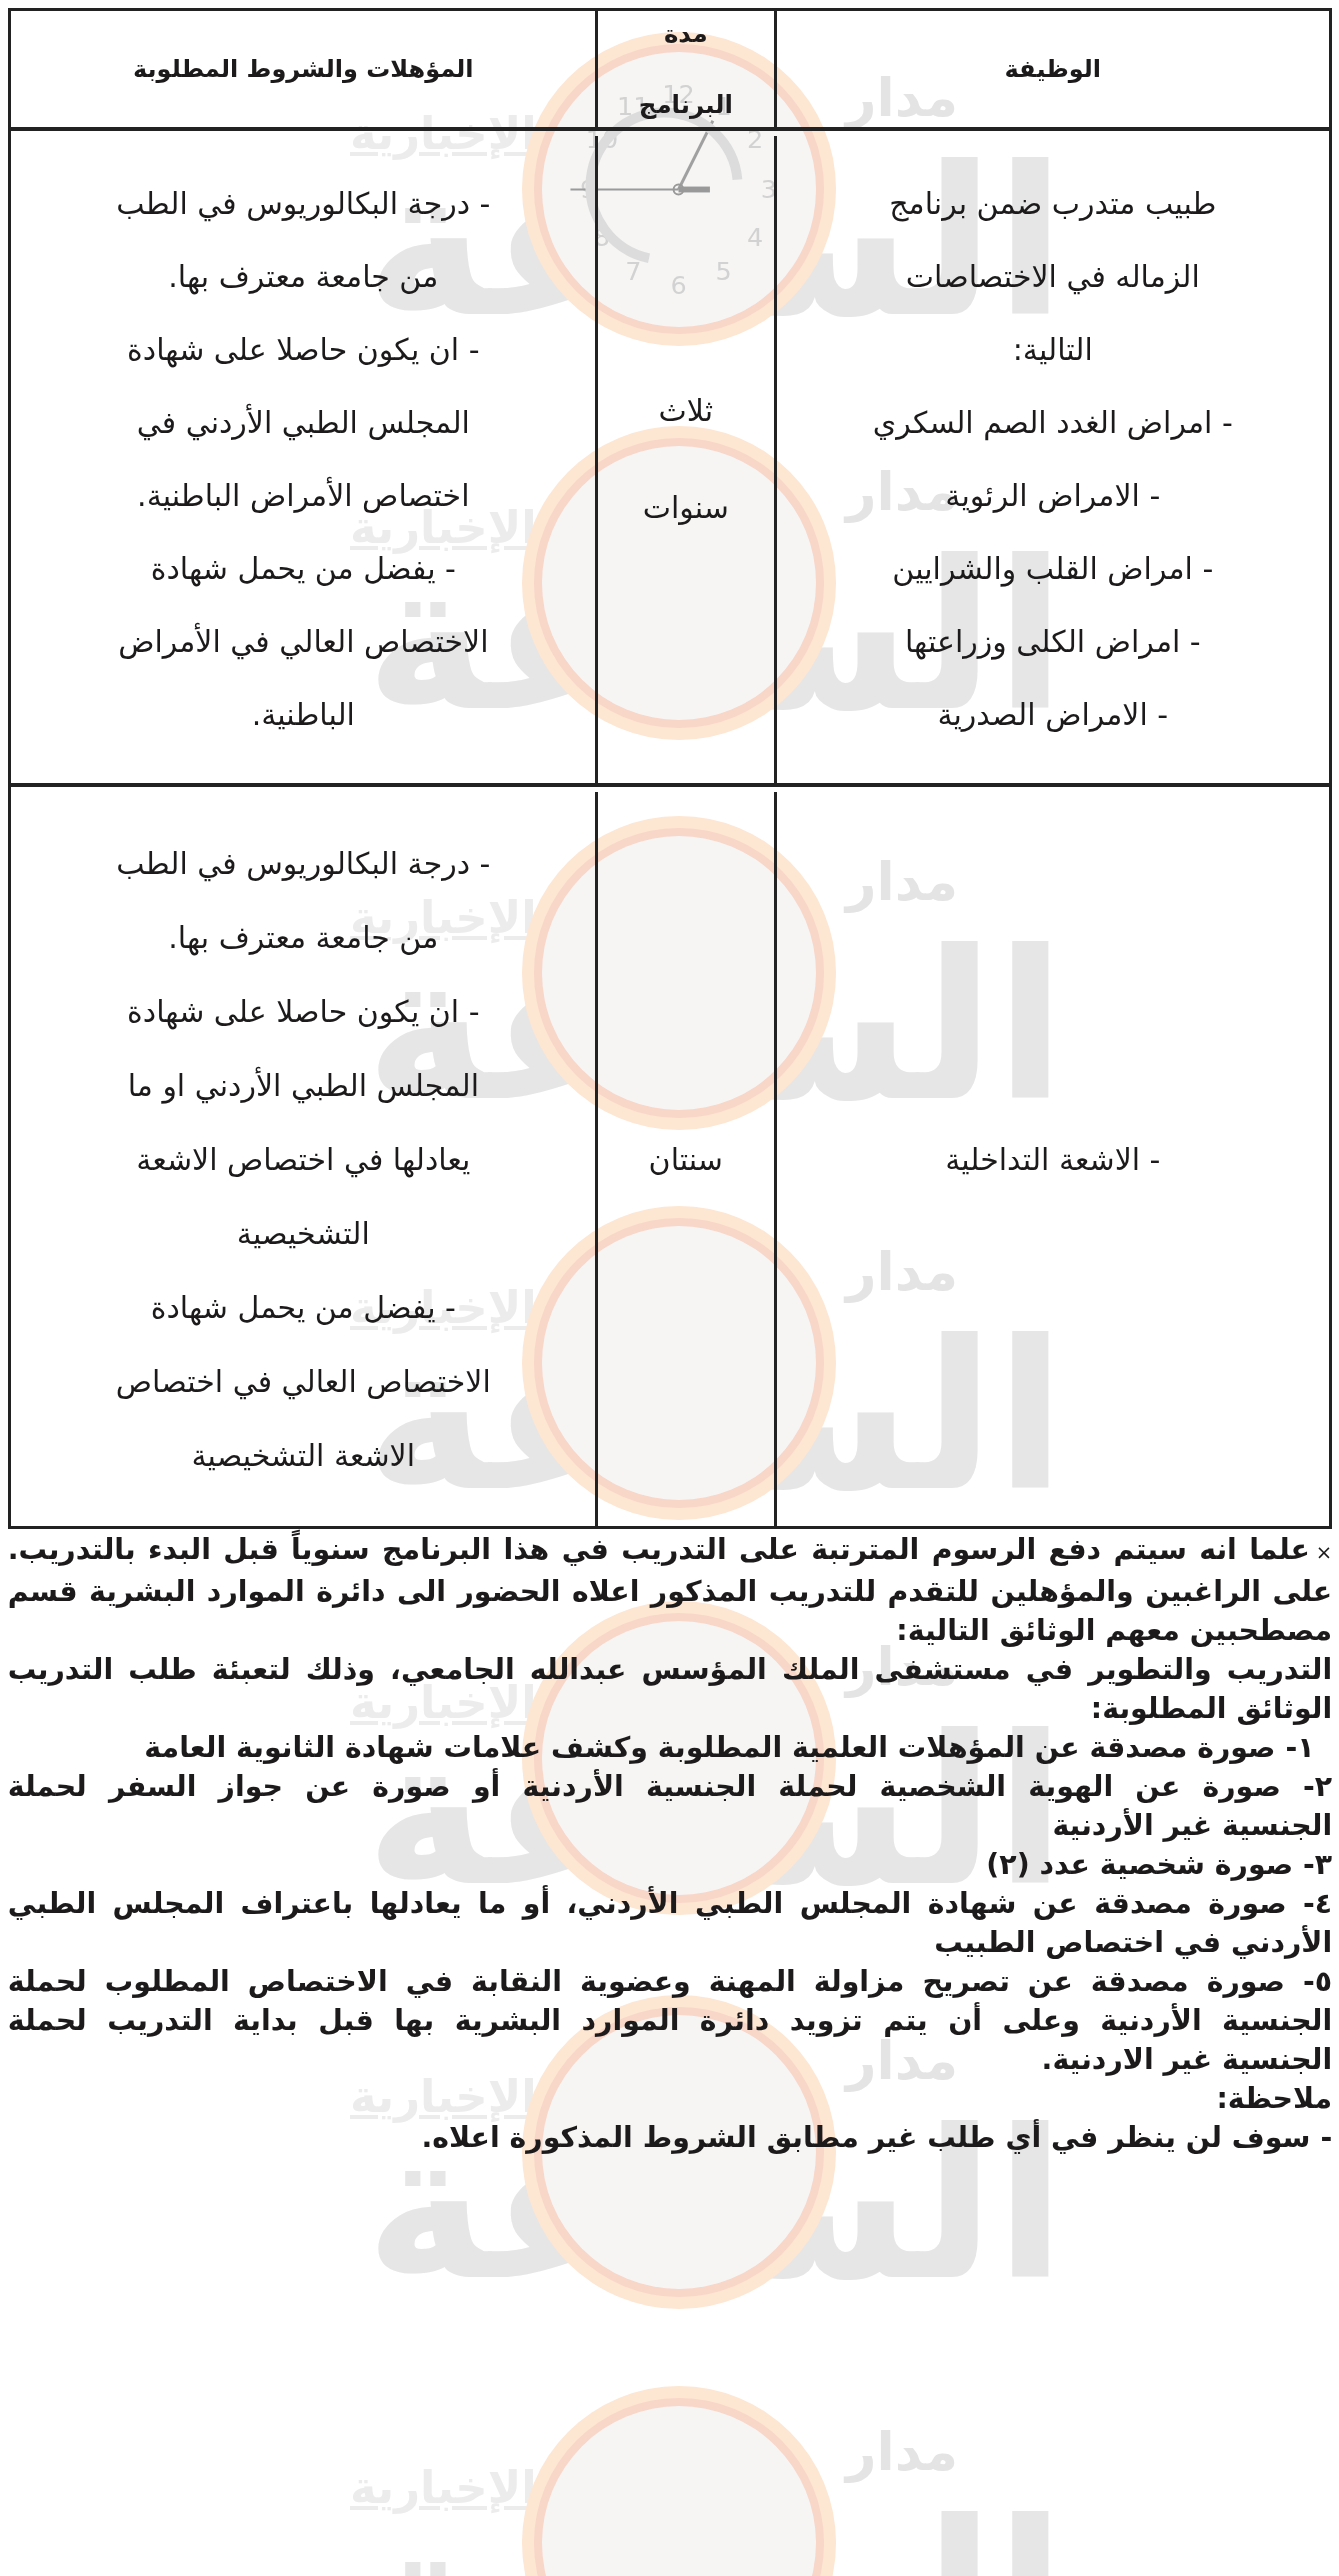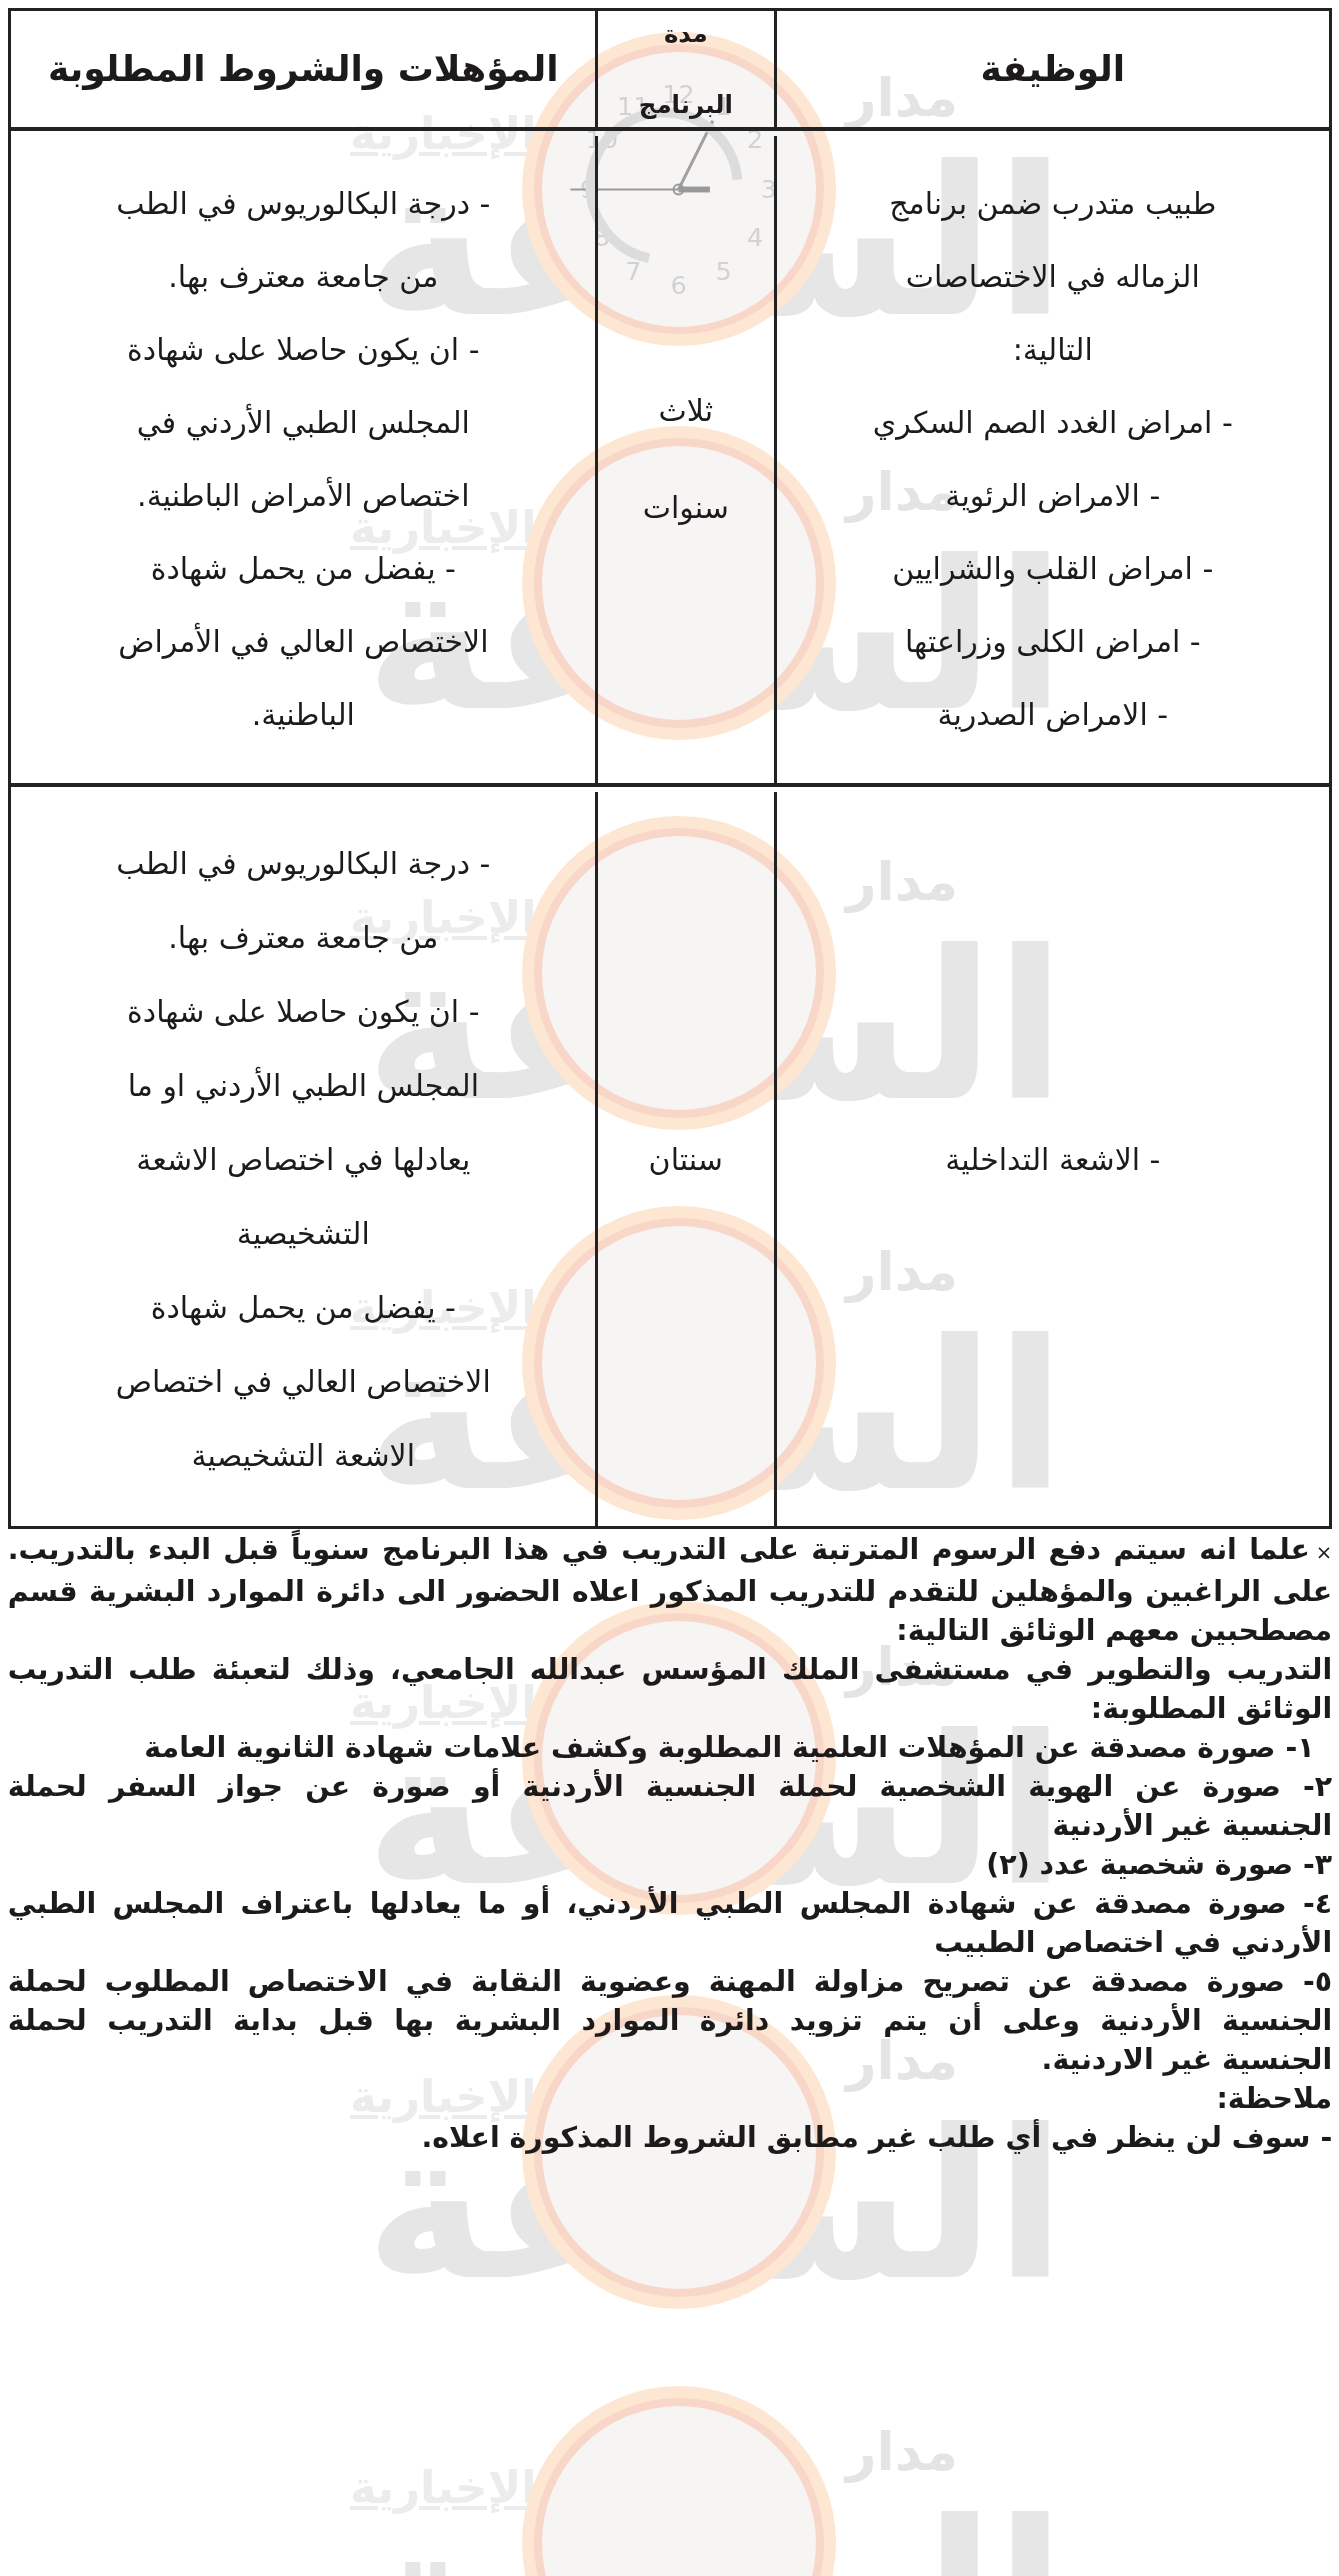--- a/index.html
+++ b/index.html
@@ -24,21 +24,21 @@
   .row { position: absolute; left: 0; width: 100%; display: flex; flex-direction: row; }
   .cell { position: relative; height: 100%; display: flex; flex-direction: column; justify-content: center; align-items: center; text-align: center; }
   .c-job { position: absolute; right: 0; width: 555px; border-left: 3.9px solid #222; }
   .c-dur { position: absolute; right: 555px; width: 179px; border-left: 3.9px solid #222; gap: 24px; }
   .c-qual { position: absolute; right: 734px; width: 583px; }
 
   .hdr { top: 0; height: 120px; border-bottom: 4.9px solid #222; }
   .r1 { top: 125px; height: 651px; border-bottom: 4.9px solid #222; }
   .r2 { top: 781px; height: 736px; }
 
-  .hdr-text { font-size: 36px; font-weight: bold; }
+  .hdr-text { font-size: 24px; font-weight: bold; }
   .hdr-dur { font-size: 24.5px; font-weight: bold; line-height: 47px; }
   .line { font-size: 30px; font-weight: normal; line-height: 73px; white-space: nowrap; }
   .r2 .line { line-height: 74px; }
 
   
   .body { position: absolute; z-index: 1; right: 7.8px; left: 7.8px; top: 1530px; direction: rtl; }
   .bl { font-size: 28.4px; font-weight: bold; line-height: 39px; white-space: nowrap; text-align: center; text-align-last: justify; }
   .bl.nj { text-align-last: right; }
   .small-x { font-size: 19.6px; font-weight: normal; margin-left: 5.9px; }
 </style>

